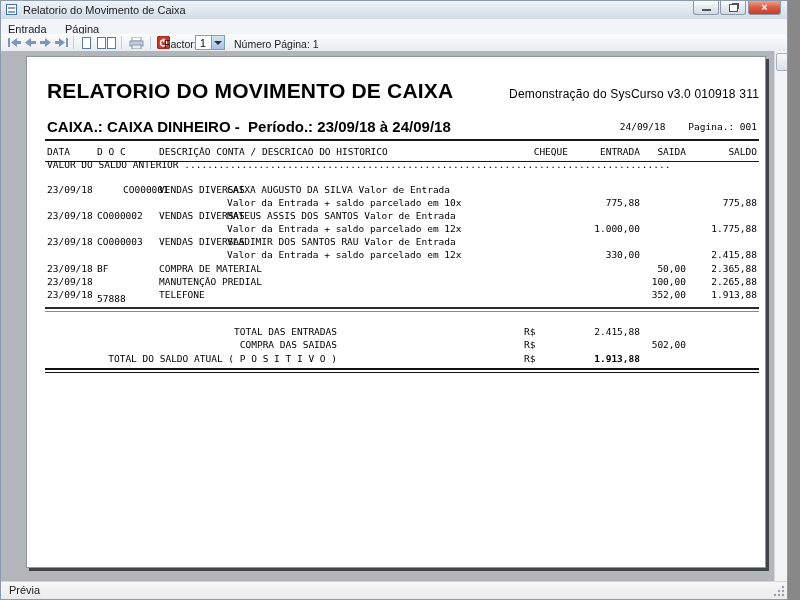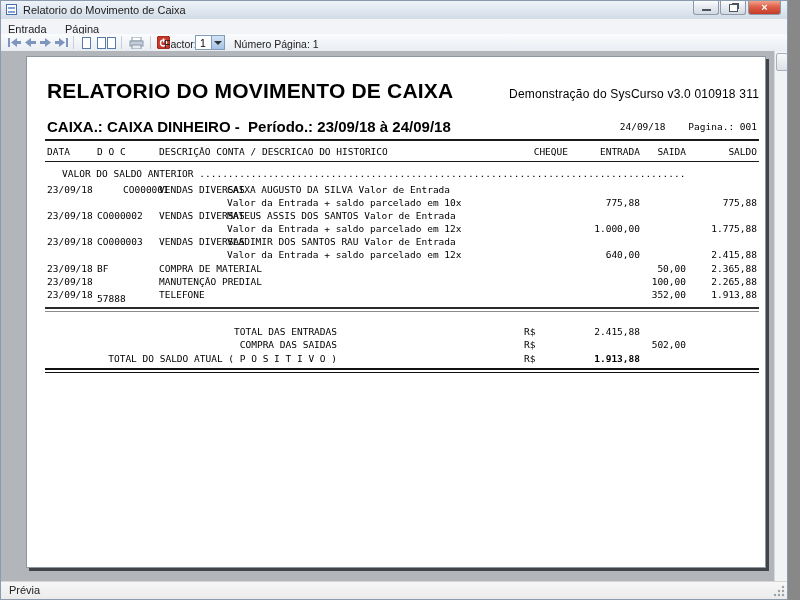--- a/index.html
+++ b/index.html
@@ -165,21 +165,21 @@
       <span class="abs mono col-date" style="top:89px;">DATA</span>
       <span class="abs mono col-doc" style="top:89px;">D O C</span>
       <span class="abs mono col-conta" style="top:89px;">DESCRIÇÃO CONTA / DESCRICAO DO HISTORICO</span>
       <span class="num mono c-cheque" style="top:89px;">CHEQUE</span>
       <span class="num mono c-entrada" style="top:89px;">ENTRADA</span>
       <span class="num mono c-saida" style="top:89px;">SAIDA</span>
       <span class="num mono c-saldo" style="top:89px;">SALDO</span>
 
       <div class="rule" style="top:104px;border-top:1px solid #1a1a1a;"></div>
 
-      <span class="abs mono col-date" style="top:111px;margin-left:15px;">VALOR DO SALDO ANTERIOR .....................................................................................</span>
+      <span class="abs mono col-date" style="top:102px;">VALOR DO SALDO ANTERIOR .....................................................................................</span>
 
       <span class="abs mono col-date" style="top:127px;">23/09/18</span>
       <span class="abs mono col-doc" style="top:127px;margin-left:26px;">CO000001</span>
       <span class="abs mono col-conta" style="top:127px;">VENDAS DIVERSAS</span>
       <span class="abs mono col-hist" style="top:127px;">CAIXA AUGUSTO DA SILVA Valor de Entrada</span>
       <span class="abs mono col-hist" style="top:140px;">Valor da Entrada + saldo parcelado em 10x</span>
       <span class="num mono c-entrada" style="top:140px;">775,88</span>
       <span class="num mono c-saldo" style="top:140px;">775,88</span>
 
       <span class="abs mono col-date" style="top:153px;">23/09/18</span>
@@ -188,21 +188,21 @@
       <span class="abs mono col-hist" style="top:153px;">MATEUS ASSIS DOS SANTOS Valor de Entrada</span>
       <span class="abs mono col-hist" style="top:166px;">Valor da Entrada + saldo parcelado em 12x</span>
       <span class="num mono c-entrada" style="top:166px;">1.000,00</span>
       <span class="num mono c-saldo" style="top:166px;">1.775,88</span>
 
       <span class="abs mono col-date" style="top:179px;">23/09/18</span>
       <span class="abs mono col-doc" style="top:179px;">CO000003</span>
       <span class="abs mono col-conta" style="top:179px;">VENDAS DIVERSAS</span>
       <span class="abs mono col-hist" style="top:179px;">VLADIMIR DOS SANTOS RAU Valor de Entrada</span>
       <span class="abs mono col-hist" style="top:192px;">Valor da Entrada + saldo parcelado em 12x</span>
-      <span class="num mono c-entrada" style="top:192px;">640,00</span>
+      <span class="num mono c-entrada" style="top:192px;">330,00</span>
       <span class="num mono c-saldo" style="top:192px;">2.415,88</span>
 
       <span class="abs mono col-date" style="top:206px;">23/09/18</span>
       <span class="abs mono col-doc" style="top:206px;">BF</span>
       <span class="abs mono col-conta" style="top:206px;">COMPRA DE MATERIAL</span>
       <span class="num mono c-saida" style="top:206px;">50,00</span>
       <span class="num mono c-saldo" style="top:206px;">2.365,88</span>
 
       <span class="abs mono col-date" style="top:219px;">23/09/18</span>
       <span class="abs mono col-conta" style="top:219px;">MANUTENÇÃO PREDIAL</span>

